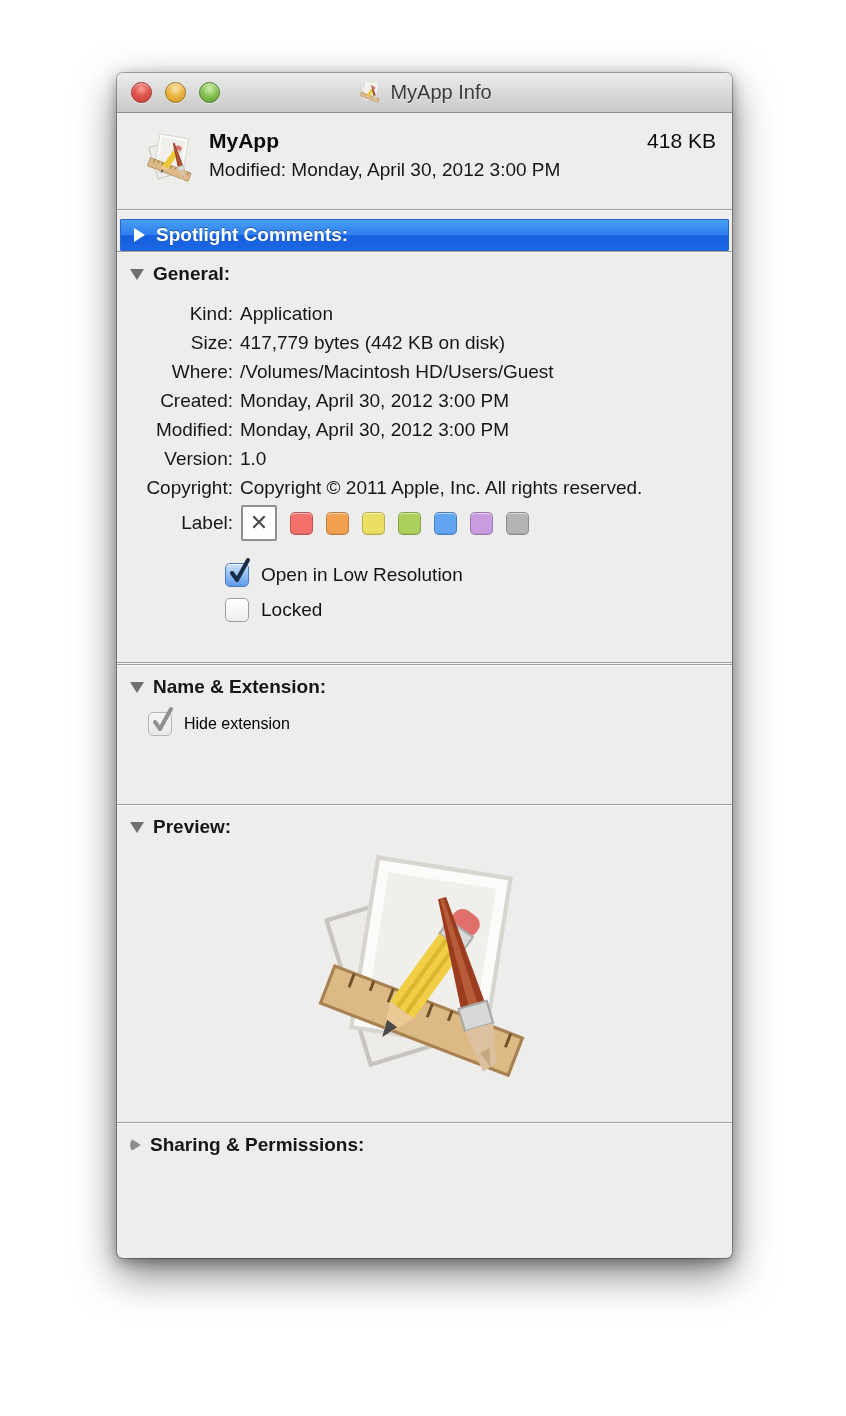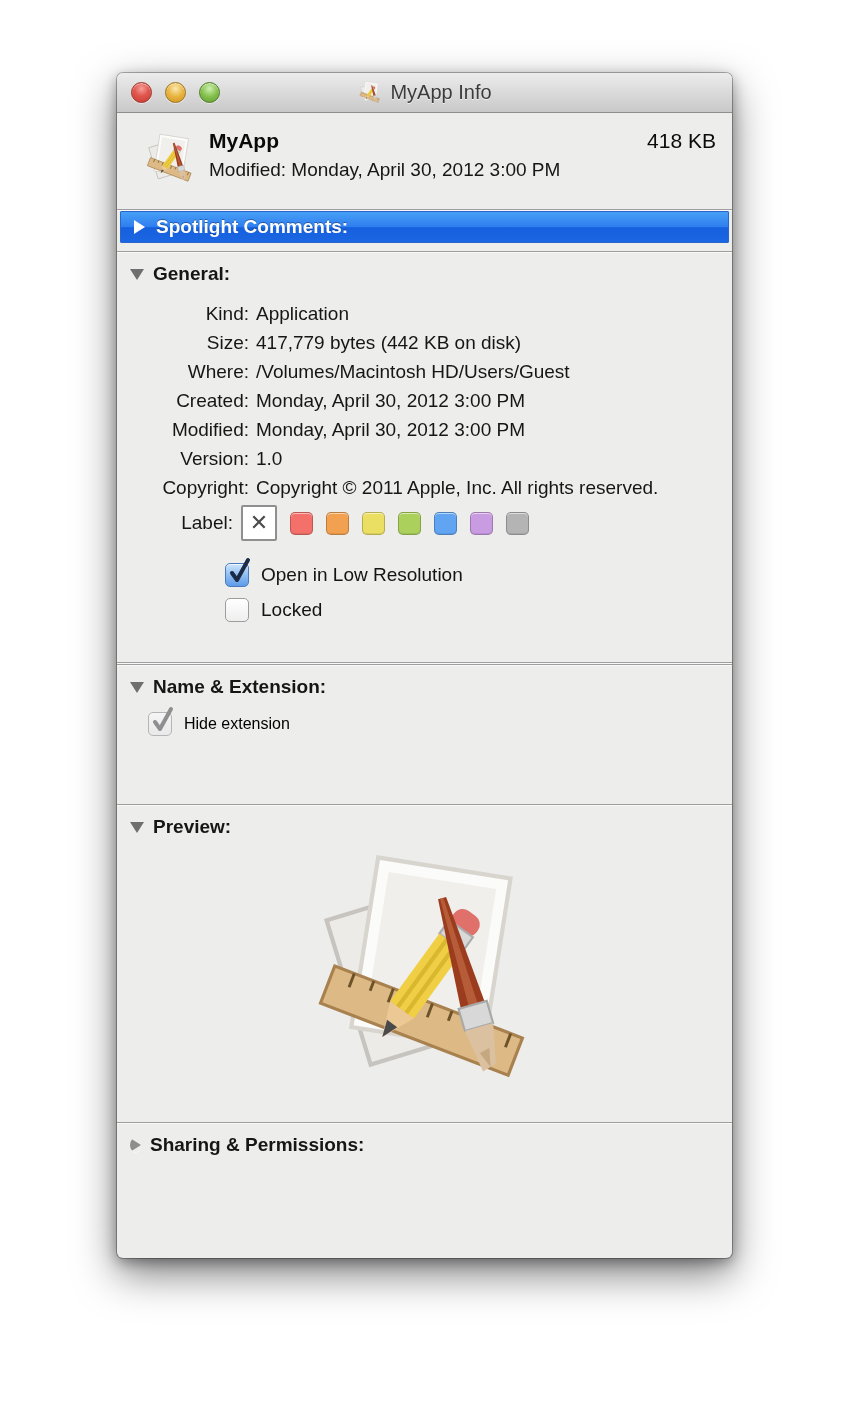--- a/index.html
+++ b/index.html
@@ -38,39 +38,39 @@
   .header .app-icon { width:58px; height:58px; flex:0 0 58px; margin-top:2px; }
   .header .htext { flex:1; padding-left:10px; }
   .header .row1 { display:flex; align-items:baseline; }
   .header .hname { font-weight:bold; font-size:21px; color:#0b0b0b; }
   .header .hsize { margin-left:auto; font-size:21px; color:#0b0b0b; }
   .header .hmod { font-size:19px; color:#161616; margin-top:6px; }
 
   .divider { flex:0 0 2px; height:2px; background:linear-gradient(to bottom,#9d9d9d 50%, #f9f9f9 50%); }
 
   
-  .spot-zone { flex:0 0 40px; display:flex; align-items:flex-start; padding:0 3px; }
+  .spot-zone { flex:0 0 40px; display:flex; align-items:flex-end; padding:0 3px; }
   .spotbar {
     width:100%; height:32px; border:1px solid #2b66cc; border-radius:1px;
     background:linear-gradient(to bottom,#47a0f5 0%,#2f7df0 50%,#1660df 52%,#1b66e2 100%);
     display:flex; align-items:center; padding-left:13px; gap:11px;
   }
   .spotbar .label { color:#fff; font-weight:bold; font-size:19px; text-shadow:0 -1px 0 rgba(0,0,0,.35); }
 
   .tri-right { width:0; height:0; border-top:7px solid transparent; border-bottom:7px solid transparent; border-left:11px solid #6f6f6f; }
   .tri-right.white { border-left-color:#ffffff; }
   .tri-right.light { border-left-color:#8d8d8d; }
   .tri-down { width:0; height:0; border-left:7px solid transparent; border-right:7px solid transparent; border-top:11px solid #6f6f6f; }
 
   .sec-head { display:flex; align-items:center; gap:9px; padding:10px 0 0 13px; }
   .sec-head .label { font-size:19px; font-weight:600; color:#161616; }
 
   
   .sec-general { flex:0 0 409px; display:flex; flex-direction:column; }
-  .info-rows { margin:14px 0 0 0;padding-left:16px; }
+  .info-rows { margin:14px 0 0 0; }
   .info-row { display:flex; line-height:29px; }
   .info-row .k { width:116px; text-align:right; font-size:19px; color:#161616; flex:0 0 116px; }
   .info-row .v { padding-left:7px; font-size:19px; color:#161616; max-width:420px; }
 
   .label-row { display:flex; align-items:center; margin-top:3px; }
   .label-row .k { width:116px; text-align:right; font-size:19px; color:#161616; flex:0 0 116px; }
   .swatches { display:flex; align-items:center; gap:13px; padding-left:8px; }
   .clear-label {
     width:36px; height:36px; background:#fff; border:2px solid #8f8f8f; border-radius:2px;
     display:flex; align-items:center; justify-content:center;

